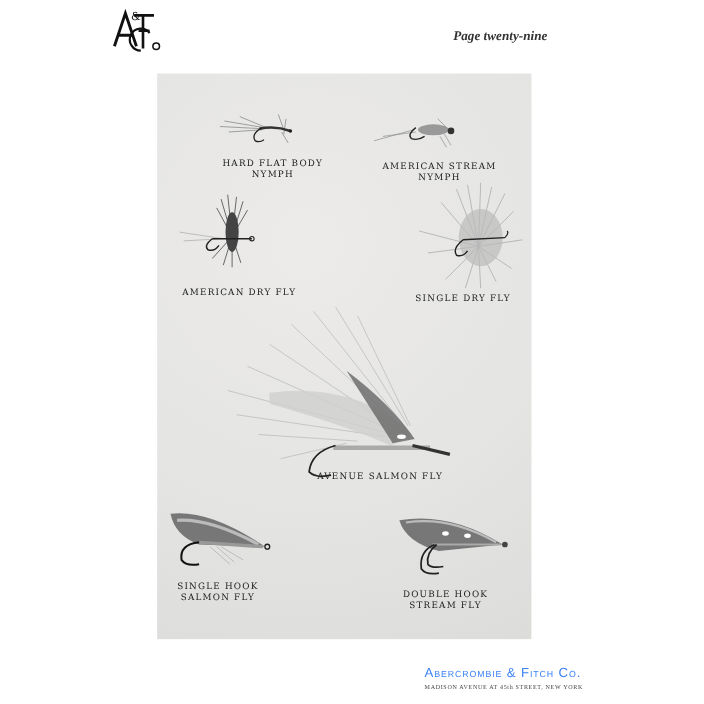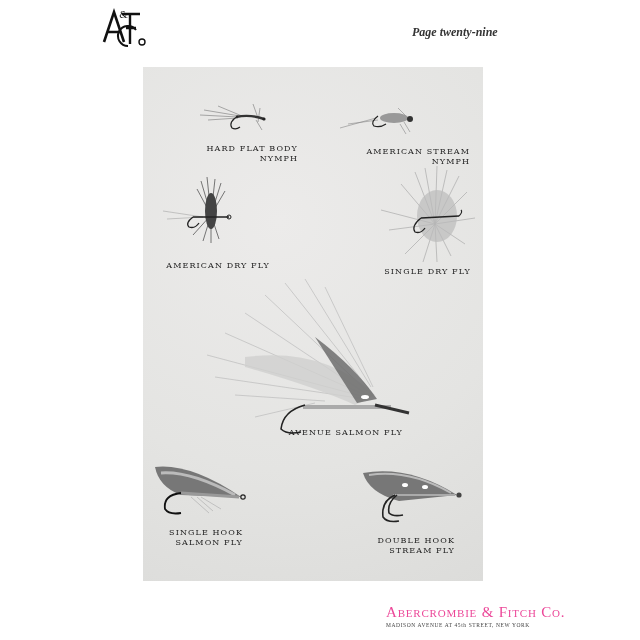--- a/index.html
+++ b/index.html
@@ -2,22 +2,22 @@
 <html><head>
 <meta charset="utf-8">
 <style>
   html, body { margin:0; padding:0; }
   body { width:640px; height:640px; background:#ffffff; position:relative; overflow:hidden; font-family:"DejaVu Serif", serif; }
   .logo { position:absolute; left:100px; top:4px; width:50px; height:44px; }
   .page-num { position:absolute; left:412px; top:25px; font-family:"Liberation Serif", serif; font-style:italic; font-weight:bold; font-size:12px; color:#333; }
   .plate { position:absolute; left:143px; top:67px; width:340px; height:514px; background:#e8e8e6;
            background-image: radial-gradient(circle at 40% 30%, #ecebea 0%, #e4e4e2 60%, #dcdcda 100%); }
   .fly { position:absolute; }
-  .caption { position:absolute; font-family:"DejaVu Serif", serif; font-size:8px; letter-spacing:1.1px; color:#222; text-align:right; line-height:10px; white-space:pre-line; }
-  .footer-brand { position:absolute; left:386px; top:604px; font-family:Liberation Serif, serif; font-variant:small-caps; font-size:15px; letter-spacing:0.8px; color:#ec4899; }
+  .caption { position:absolute; font-family:"DejaVu Serif", serif; font-size:8px; letter-spacing:1.1px; color:#222; text-align:center; line-height:10px; white-space:pre-line; }
+  .footer-brand { position:absolute; left:386px; top:604px; font-family:Liberation Sans, sans-serif; font-variant:small-caps; font-size:12px; letter-spacing:0.8px; color:#3b82f6; }
   .footer-addr { position:absolute; left:386px; top:622px; font-family:"Liberation Serif", serif; font-size:5.5px; letter-spacing:0.6px; color:#444; }
 </style>
 </head>
 <body>
 
 <svg class="logo" viewBox="0 0 50 44">
   <path d="M4 38 L14 8 L24 38 M8 28 L20 28" stroke="#111" stroke-width="2.6" fill="none"></path>
   <path d="M22 10 L40 10 M30 10 L30 40 M26 24 L36 24" stroke="#111" stroke-width="2.4" fill="none"></path>
   <text x="19" y="14" font-size="10" font-family="DejaVu Serif, serif" fill="#111">&amp;</text>
   <path d="M28 42 A10 10 0 1 1 36 26" stroke="#111" stroke-width="2" fill="none"></path>
@@ -50,21 +50,21 @@
       <path d="M2 26 L38 16"></path>
         <path d="M10 22 L40 18"></path>
         <path d="M60 6 L70 16"></path>
         <path d="M62 22 L68 32"></path>
         <path d="M66 20 L72 30"></path>
     </g>
     <ellipse cx="56" cy="16" rx="14" ry="5" fill="#999"></ellipse>
     <circle cx="72" cy="17" r="3" fill="#333"></circle>
     <path d="M40 14 Q32 20 36 24 Q42 26 48 22" stroke="#222" stroke-width="1.2" fill="none"></path>
   </svg>
-  <div class="caption" style="left:212px;top:80px;width:115px">AMERICAN STREAM
+  <div class="caption" style="left:199px;top:80px;width:115px">AMERICAN STREAM
 NYMPH</div>
 
   <svg class="fly" style="left:20px;top:108px;width:75px;height:70px" viewBox="0 0 75 70">
     <g stroke="#555" stroke-width="0.8" fill="none">
       <path d="M48 40 L38 6"></path>
         <path d="M48 40 L44 2"></path>
         <path d="M48 40 L52 4"></path>
         <path d="M48 40 L58 8"></path>
         <path d="M48 40 L62 16"></path>
       <path d="M48 40 L34 14"></path>

